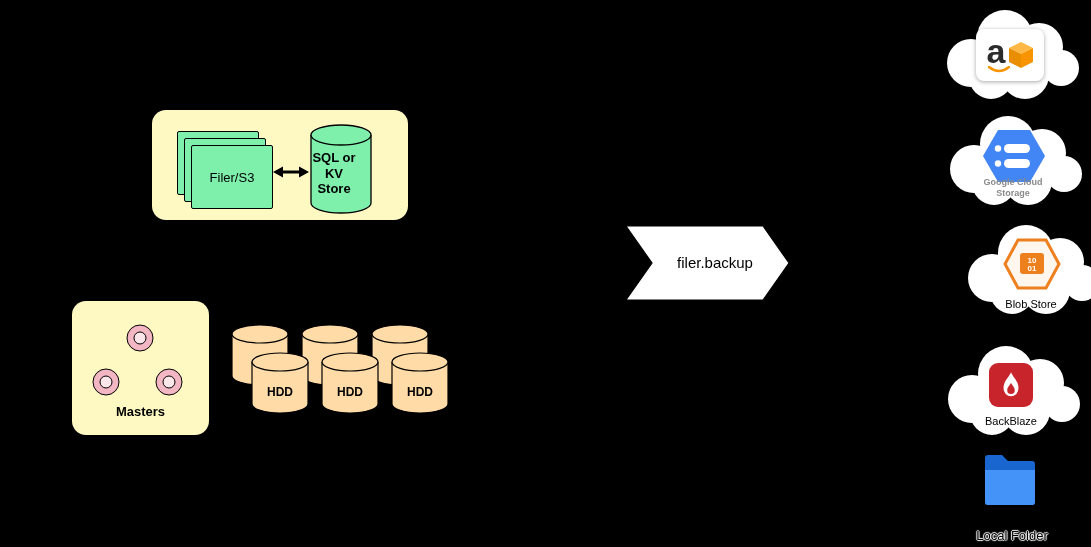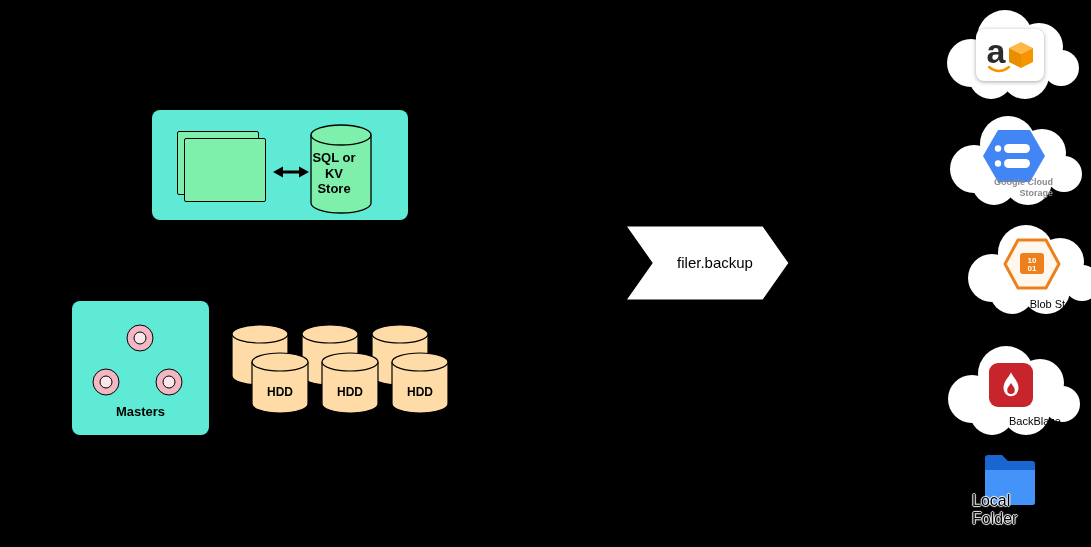--- a/index.html
+++ b/index.html
@@ -3,21 +3,21 @@
 <meta charset="utf-8">
 <style>
   html,body { margin:0; padding:0; background:#000; }
   .stage {
     position:relative; width:1091px; height:547px; background:#000000;
     font-family:"Liberation Sans","DejaVu Sans",sans-serif; overflow:hidden;
   }
   .abs { position:absolute; }
 
   
-  .panel { background:#5eead4; border-radius:8px; }
+  .panel { background:#fef9c3; border-radius:14px; }
 
   
   .green-rect {
     position:absolute; width:80px; height:62px;
     background:#7FF0AC; border:1.3px solid #000; border-radius:2px;
   }
   .green-rect .lbl {
     width:100%; height:100%; display:flex; align-items:center; justify-content:center;
     font-size:13px; color:#000;
   }
@@ -30,56 +30,59 @@
 
   .masters-label {
     position:absolute; left:0; top:103px; width:100%; text-align:center;
     font-weight:bold; font-size:13px; color:#000;
   }
 
   
   .cloud { position:absolute; width:150px; height:100px; }
   .cloud > svg.cloud-shape { position:absolute; left:0; top:0; }
   .cloud-label {
-    position:absolute; text-align:right; font-size:11px; color:#000;
+    position:absolute; text-align:center; font-size:11px; color:#000;
   }
   .cloud-label.gray { color:#8a8a8a; font-weight:bold; font-size:9px; line-height:1.25; }
 
   
   .aws-box {
     position:absolute; left:41px; top:24px; width:68px; height:52px;
     background:#fff; border-radius:8px; box-shadow:0 1px 4px rgba(0,0,0,.35);
     display:flex; align-items:center; justify-content:center; gap:4px;
   }
   .aws-letter { font-size:34px; font-weight:bold; color:#2b2b2b; line-height:1; margin-top:-8px; position:relative; }
 
   
   .bz-box {
     position:absolute; left:53px; top:22px; width:44px; height:44px;
     background:#C8242C; border-radius:9px;
     display:flex; align-items:center; justify-content:center;
   }
 
   .local-folder-label {
-    position:absolute; left:972px; top:492px; width:80px; text-align:left;
-    font-size:16px; color:#000;
+    position:absolute; left:972px; top:528px; width:80px; text-align:center;
+    font-size:13px; color:#000;
     text-shadow:-1px 0 1px #fff, 1px 0 1px #fff, 0 -1px 1px #fff, 0 1px 1px #fff;
   }
 
   svg text { font-family:"Liberation Sans","DejaVu Sans",sans-serif; }
 </style>
 </head>
 <body>
 
 <div class="stage">
 
   <div class="abs panel" style="left:152px; top:110px; width:256px; height:110px;"></div>
 
   <div class="green-rect" style="left:177px; top:131px;"></div>
   <div class="green-rect" style="left:184px; top:138px;"></div>
+  <div class="green-rect" style="left:191px; top:145px;">
+    <div class="lbl">Filer/S3</div>
+  </div>
 
   <svg class="abs" style="left:273px; top:164px;" width="36" height="16" viewBox="0 0 36 16">
     <line x1="8" y1="8" x2="28" y2="8" stroke="#000" stroke-width="3"></line>
     <polygon points="0,8 10,2.5 10,13.5" fill="#000"></polygon>
     <polygon points="36,8 26,2.5 26,13.5" fill="#000"></polygon>
   </svg>
 
   <svg class="abs" style="left:310px; top:124px;" width="62" height="91" viewBox="0 0 62 91">
     <path d="M1,11 V79 A30 10 0 0 0 61 79 V11" fill="#7FF0AC" stroke="#000" stroke-width="1.3"></path>
     <ellipse cx="31" cy="11" rx="30" ry="10" fill="#7FF0AC" stroke="#000" stroke-width="1.3"></ellipse>

